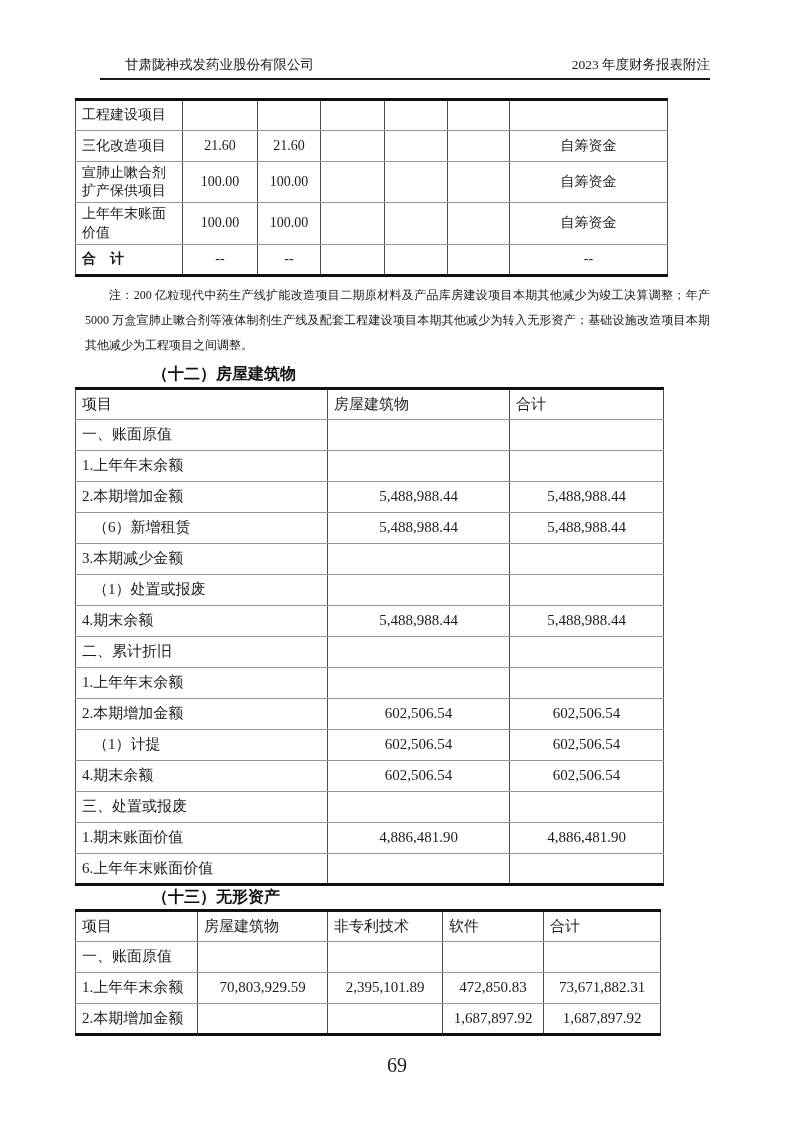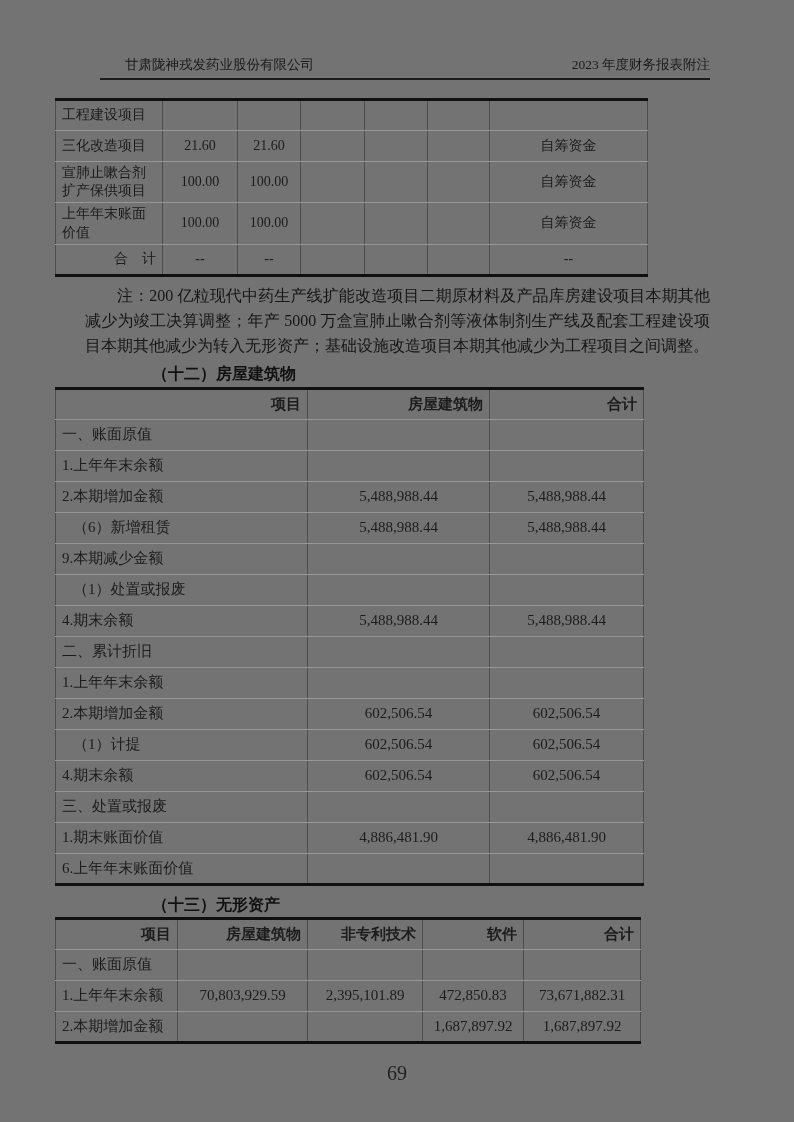--- a/index.html
+++ b/index.html
@@ -1,73 +1,73 @@
 <!DOCTYPE html>
 <html><head>
 <meta charset="utf-8">
 <style>
   * { margin:0; padding:0; box-sizing:border-box; }
   html,body { background:#e8e8e8; }
   body { width:794px; height:1122px; margin:0 auto; }
   .page {
-    position:relative; width:794px; height:1122px; background:#737373;
+    position:relative; width:794px; height:1122px; background:#ffffff;
     color:#1a1a1a; overflow:hidden;
     font-family:"Liberation Serif","DejaVu Serif",serif;
   }
   
   .doc-header {
     margin:56px 84px 0 100px;
     padding-bottom:5px;
     border-bottom:2px solid #1b1b1b;
     display:flex; justify-content:space-between; align-items:flex-end;
     font-size:13.5px; line-height:17px;
   }
   .doc-header .company { margin-left:25px; }
   
   table.fin-table {
     border-collapse:collapse; table-layout:fixed;
-    margin-left:55px;
+    margin-left:75px;
     border-top:3px solid #101010; border-bottom:3px solid #101010;
     font-size:15px; color:#1c1c1c;
   }
   table.fin-table td, table.fin-table th {
     border-left:1px solid #4d4d4d; border-right:1px solid #4d4d4d;
     border-top:1px solid #979797; border-bottom:1px solid #979797;
     padding:2px 6px; vertical-align:middle; overflow:hidden;
     line-height:1.3;
   }
-  table.fin-table th { font-weight:bold; text-align:right; }
+  table.fin-table th { font-weight:normal; text-align:left; }
   td.lbl { text-align:left; padding-left:7px; }
   td.lbl.indent { padding-left:17px; }
-  td.lbl.center { text-align:right; }
+  td.lbl.center { text-align:left;font-weight:bold; }
   td.val { text-align:center; }
   
   table.t1 { margin-top:18px; width:592px; font-size:14px; }
   table.t1 tr { height:31px; }
   table.t1 tr:nth-child(3) { height:40px; }
   
   table.t2 { margin-top:3px; width:588px; }
   table.t2 tr { height:31px; }
   
   table.t3 { margin-top:2px; width:585px; }
   table.t3 tr { height:31px; }
   table.t3 tr:nth-child(4) { height:34px; }
   
   .note {
     margin:6px 84px 0 85px;
-    font-size:16px; line-height:25px;
+    font-size:12px; line-height:25px;
     text-align:justify; text-indent:2em;
     color:#161616;
   }
   
   .section-heading {
     margin:5px 0 0 152px;
     font-size:16px; font-weight:bold; line-height:21px; color:#111;
   }
-  .section-heading.s13 { margin-top:8px; }
+  .section-heading.s13 { margin-top:0; }
   
   .page-footer {
     margin-top:18px; text-align:center;
     font-size:20px; color:#222;
   }
 </style>
 </head>
 <body>
 
 <div class="page">
@@ -168,21 +168,21 @@
           <td class="lbl">2.本期增加金额</td>
           <td class="val">5,488,988.44</td>
           <td class="val">5,488,988.44</td>
         </tr>
         <tr>
           <td class="lbl indent">（6）新增租赁</td>
           <td class="val">5,488,988.44</td>
           <td class="val">5,488,988.44</td>
         </tr>
         <tr>
-          <td class="lbl">9.本期减少金额</td>
+          <td class="lbl">3.本期减少金额</td>
           <td class="val"></td>
           <td class="val"></td>
         </tr>
         <tr>
           <td class="lbl indent">（1）处置或报废</td>
           <td class="val"></td>
           <td class="val"></td>
         </tr>
         <tr>
           <td class="lbl">4.期末余额</td>

